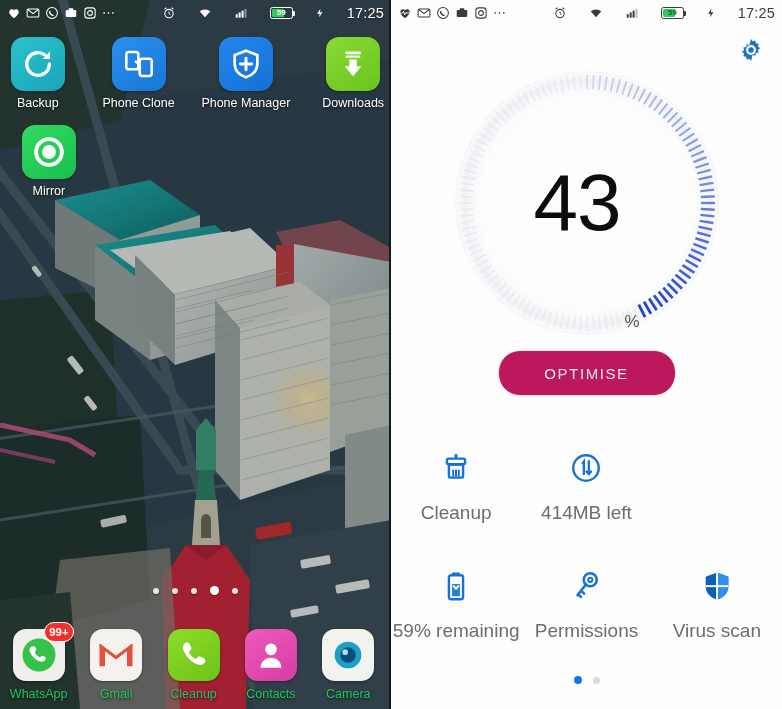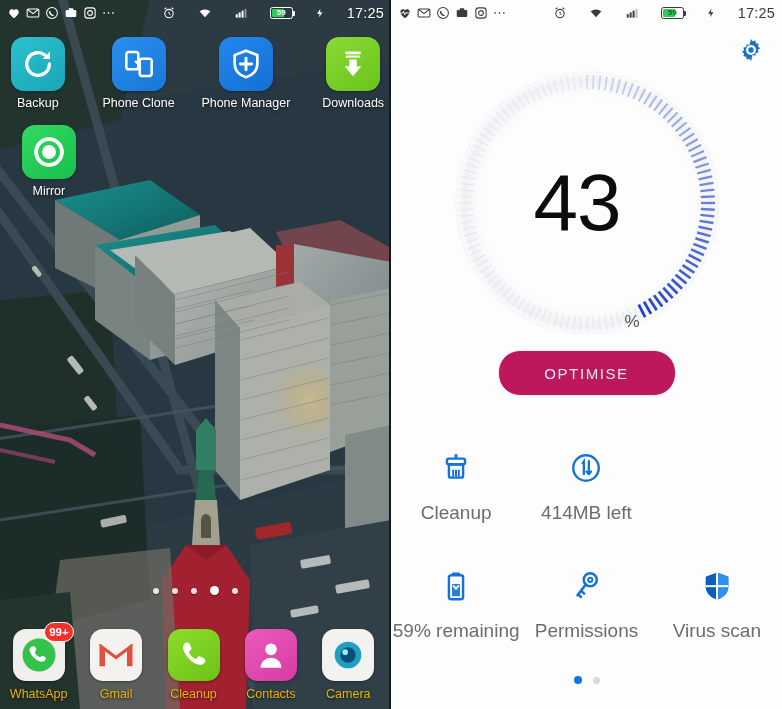--- a/index.html
+++ b/index.html
@@ -43,21 +43,21 @@
   .pd{width:6px;height:6px;border-radius:50%;background:rgba(255,255,255,.85);
       box-shadow:0 1px 2px rgba(0,0,0,.4);}
   .pd.act{width:9px;height:9px;background:#fff;}
 
   .dock{position:absolute;bottom:8px;left:0;right:4px;z-index:5;}
   .dockrow{display:flex;}
   .dockcell{width:78.2px;display:flex;flex-direction:column;align-items:center;}
   .dockicon{width:52px;height:52px;border-radius:13px;position:relative;
             box-shadow:0 1px 3px rgba(0,0,0,.35);display:flex;align-items:center;justify-content:center;
             overflow:visible;}
-  .docklabel{margin-top:6px;font-size:12.5px;color:#eab308;white-space:nowrap;
+  .docklabel{margin-top:6px;font-size:12.5px;color:#22c55e;white-space:nowrap;
              text-shadow:0 1px 3px rgba(0,0,0,.75);}
   .badge{position:absolute;top:-7px;right:-9px;min-width:20px;height:20px;border-radius:10px;
          background:#f4302c;color:#fff;font-size:11.5px;font-weight:bold;display:flex;
          align-items:center;justify-content:center;padding:0 4px;box-sizing:border-box;
          border:1.5px solid #fff;}
 
   
   .mgr{position:relative;width:391px;height:709px;background:#fdfdfd;overflow:hidden;}
   .mgr-status{position:absolute;top:0;left:0;right:0;height:26px;display:flex;align-items:center;
               padding:0 7px;box-sizing:border-box;z-index:4;}

